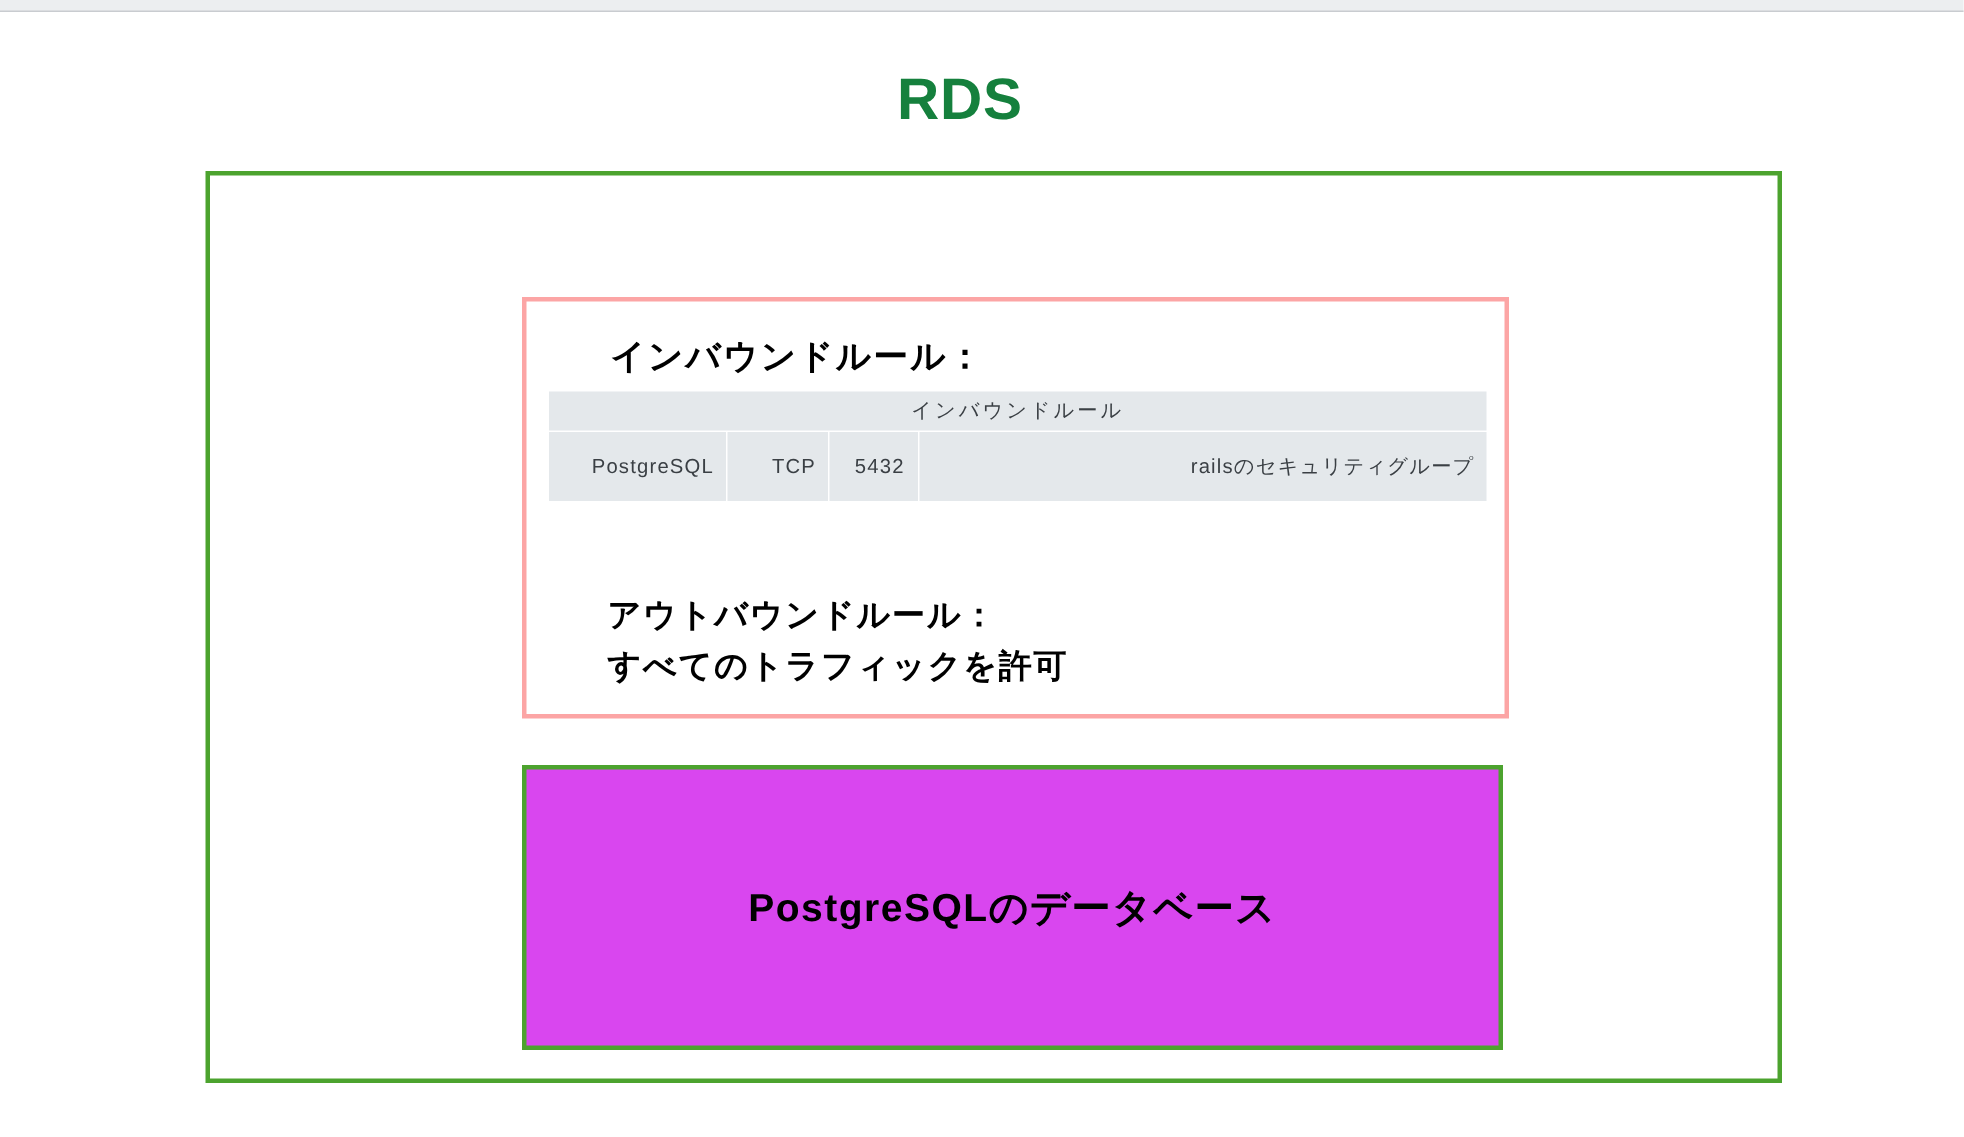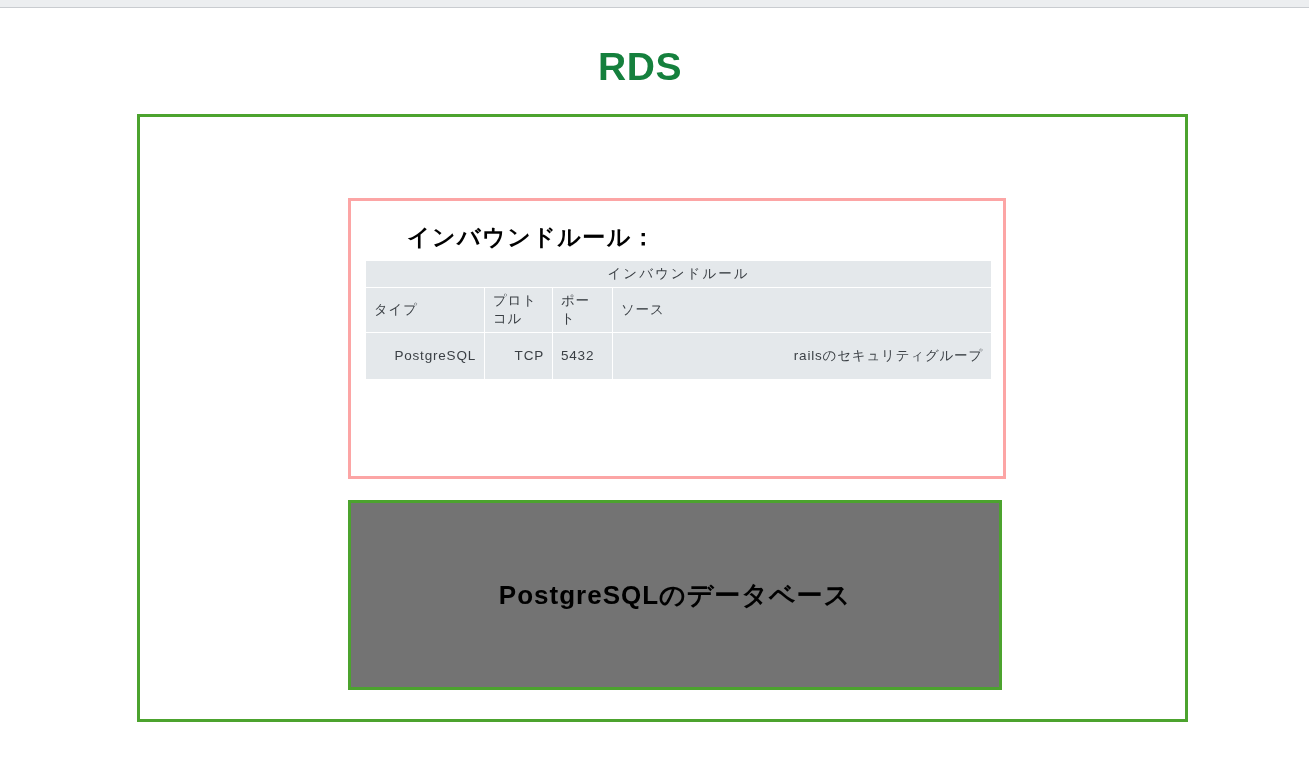--- a/index.html
+++ b/index.html
@@ -118,21 +118,21 @@
   }
   .inbound-table .col-head {
     height: 44px;
     text-align: left;
   }
   .inbound-table .data-cell {
     height: 46px;
     text-align: right;
   }
   .inbound-table .num {
-    text-align: left;
+    text-align: center;
     padding-right: 0;
   }
   .col-type   { width: 118px; }
   .col-proto  { width:  67px; }
   .col-port   { width:  59px; }
   .col-source { width: 378px; }
 
   
   .outbound-text {
     position: absolute;
@@ -152,26 +152,26 @@
     top: 478px;
     width: 3px;
     height: 33px;
     background: #1f5b7d;
   }
 
   
   .db-box {
     position: absolute;
     left: 208px;
-    top: 383px;
+    top: 393px;
     width: 654px;
     height: 190px;
     border: 3px solid #4ca32e;
     box-sizing: border-box;
-    background: #737373;
+    background: #d946ef;
     display: flex;
     align-items: center;
     justify-content: center;
   }
   .db-label {
     font-size: 26px;
     font-weight: bold;
     letter-spacing: 1px;
     line-height: 36px;
     text-align: center;
@@ -196,34 +196,30 @@
         <col class="col-type">
         <col class="col-proto">
         <col class="col-port">
         <col class="col-source">
       </colgroup>
       <tbody>
         <tr>
           <td class="merged-header" colspan="4">インバウンドルール</td>
         </tr>
         <tr>
-          <td class="col-head">タイプ</td>
-          <td class="col-head">プロトコル</td>
-          <td class="col-head">ポート</td>
-          <td class="col-head">ソース</td>
-        </tr>
-        <tr>
           <td class="data-cell">PostgreSQL</td>
           <td class="data-cell">TCP</td>
           <td class="data-cell num">5432</td>
           <td class="data-cell">railsのセキュリティグループ</td>
         </tr>
       </tbody>
     </table>
 
+    <div class="outbound-text">アウトバウンドルール：
+すべてのトラフィックを許可</div>
 
   </div>
 
   <div class="connector"></div>
 
   <div class="db-box">
     <div class="db-label">PostgreSQLのデータベース</div>
   </div>
 
 </div>

